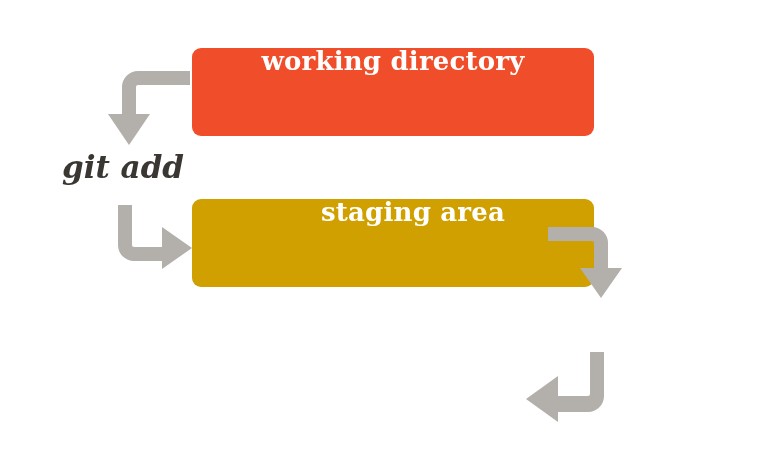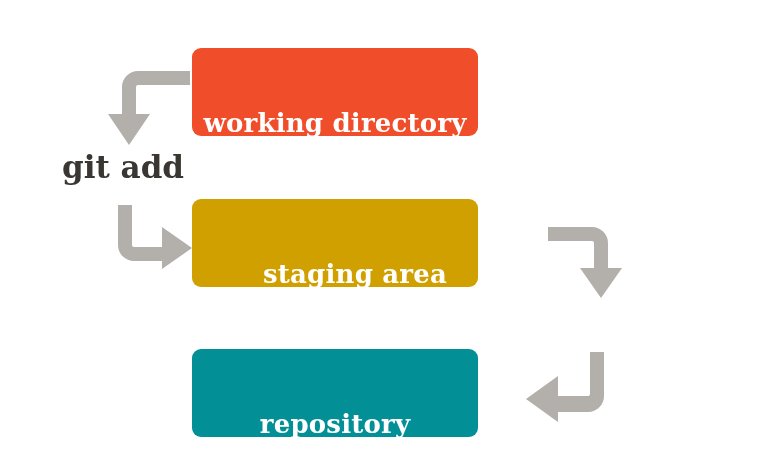--- a/index.html
+++ b/index.html
@@ -11,25 +11,25 @@
     position: relative;
     width: 757px;
     height: 475px;
     background: #ffffff;
     overflow: hidden;
     font-family: "DejaVu Serif", serif;
   }
   .node-box {
     position: absolute;
     left: 192px;
-    width: 286px;
+    width: 402px;
     height: 88px;
     border-radius: 9px;
     display: flex;
-    align-items: flex-end;
+    align-items: flex-start;
     justify-content: center;
     box-sizing: border-box;
   }
   .node-label {
     color: #ffffff;
     font-family: "DejaVu Serif", serif;
     font-weight: bold;
     font-size: 26px;
     letter-spacing: 0.2px;
     line-height: 1;
@@ -41,21 +41,21 @@
 
   .cmd-label {
     position: absolute;
     color: #3a3632;
     font-family: "DejaVu Serif", serif;
     font-weight: bold;
     font-size: 31px;
     line-height: 1;
     white-space: nowrap;
   }
-  #label-git-add    { left: 62px;  top: 152px; }
+  #label-git-add    { left: 62px;  top: 152px; font-style: italic; }
   #label-git-commit { left: 506px; top: 299px; }
 
   .arrow-svg {
     position: absolute;
     overflow: visible;
   }
   #arrow-add-down   { left: 100px; top: 66px;  width: 90px;  height: 82px; }
   #arrow-add-right  { left: 110px; top: 205px; width: 82px;  height: 64px; }
   #arrow-commit-down{ left: 548px; top: 222px; width: 80px;  height: 76px; }
   #arrow-commit-left{ left: 526px; top: 352px; width: 96px;  height: 72px; }
@@ -66,23 +66,20 @@
 <div id="canvas">
 
   <div class="node-box" id="box-working">
     <span class="node-label">working directory</span>
   </div>
 
   <div class="node-box" id="box-staging">
     <span class="node-label">staging area</span>
   </div>
 
-  <div class="node-box" id="box-repository">
-    <span class="node-label">repository</span>
-  </div>
 
   <svg class="arrow-svg" id="arrow-add-down" viewBox="0 0 90 82">
     <path d="M 90 5
              L 38 5
              A 16 16 0 0 0 22 21
              L 22 48
              L 8 48
              L 29 79
              L 50 48
              L 36 48

